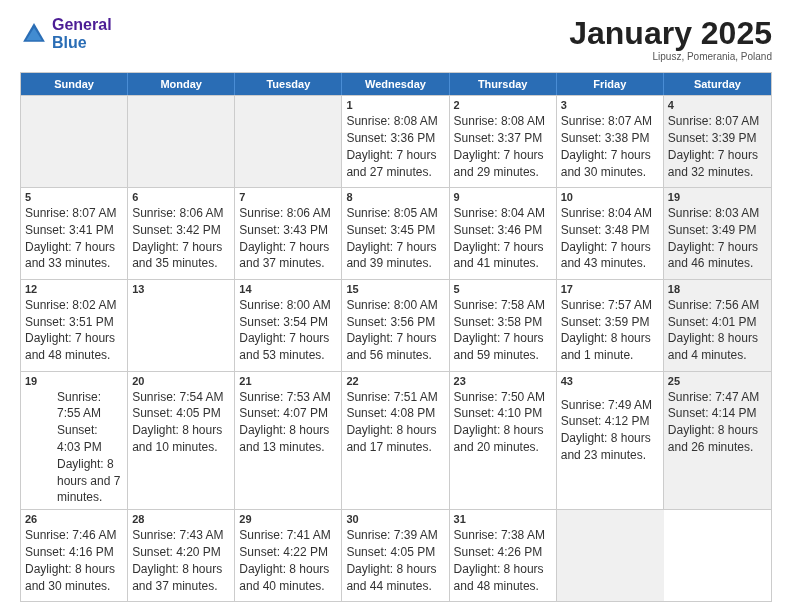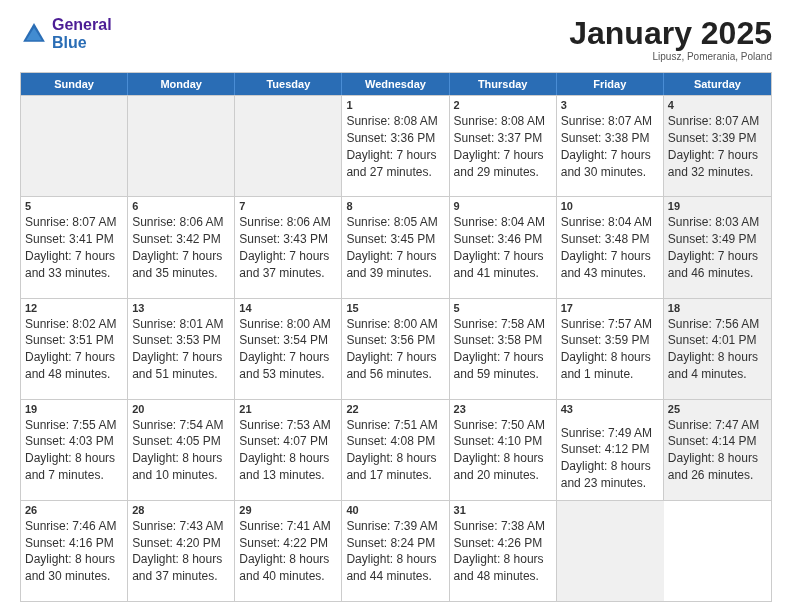--- a/index.html
+++ b/index.html
@@ -223,23 +223,20 @@
         </div>
         <div class="cal-week">
           <div class="cal-cell">
             <span class="day-num">12</span>
             <div class="cell-text" style="white-space: pre-line;">Sunrise: 8:02 AM
 Sunset: 3:51 PM
 Daylight: 7 hours and 48 minutes.</div>
           </div>
           <div class="cal-cell">
             <span class="day-num">13</span>
-            <div class="cell-text" style="white-space: pre-line;">Sunrise: 8:01 AM
-Sunset: 3:53 PM
-Daylight: 7 hours and 51 minutes.</div>
           </div>
           <div class="cal-cell">
             <span class="day-num">14</span>
             <div class="cell-text" style="white-space: pre-line;">Sunrise: 8:00 AM
 Sunset: 3:54 PM
 Daylight: 7 hours and 53 minutes.</div>
           </div>
           <div class="cal-cell">
             <span class="day-num">15</span>
             <div class="cell-text" style="white-space: pre-line;">Sunrise: 8:00 AM
@@ -261,21 +258,21 @@
           <div class="cal-cell shaded">
             <span class="day-num">18</span>
             <div class="cell-text" style="white-space: pre-line;">Sunrise: 7:56 AM
 Sunset: 4:01 PM
 Daylight: 8 hours and 4 minutes.</div>
           </div>
         </div>
         <div class="cal-week">
           <div class="cal-cell">
             <span class="day-num">19</span>
-            <div class="cell-text" style="white-space: pre-line;">Sunrise: 7:55 AM
+            <div class="cell-text" style="white-space: pre-line; margin-left: 32px;">Sunrise: 7:55 AM
 Sunset: 4:03 PM
 Daylight: 8 hours and 7 minutes.</div>
           </div>
           <div class="cal-cell">
             <span class="day-num">20</span>
             <div class="cell-text" style="white-space: pre-line;">Sunrise: 7:54 AM
 Sunset: 4:05 PM
 Daylight: 8 hours and 10 minutes.</div>
           </div>
           <div class="cal-cell">
@@ -322,23 +319,23 @@
 Sunset: 4:20 PM
 Daylight: 8 hours and 37 minutes.</div>
           </div>
           <div class="cal-cell">
             <span class="day-num">29</span>
             <div class="cell-text" style="white-space: pre-line;">Sunrise: 7:41 AM
 Sunset: 4:22 PM
 Daylight: 8 hours and 40 minutes.</div>
           </div>
           <div class="cal-cell">
-            <span class="day-num">40</span>
+            <span class="day-num">30</span>
             <div class="cell-text" style="white-space: pre-line;">Sunrise: 7:39 AM
-Sunset: 8:24 PM
+Sunset: 4:05 PM
 Daylight: 8 hours and 44 minutes.</div>
           </div>
           <div class="cal-cell">
             <span class="day-num">31</span>
             <div class="cell-text" style="white-space: pre-line;">Sunrise: 7:38 AM
 Sunset: 4:26 PM
 Daylight: 8 hours and 48 minutes.</div>
           </div>
           <div class="cal-cell shaded empty"></div>
         </div>

